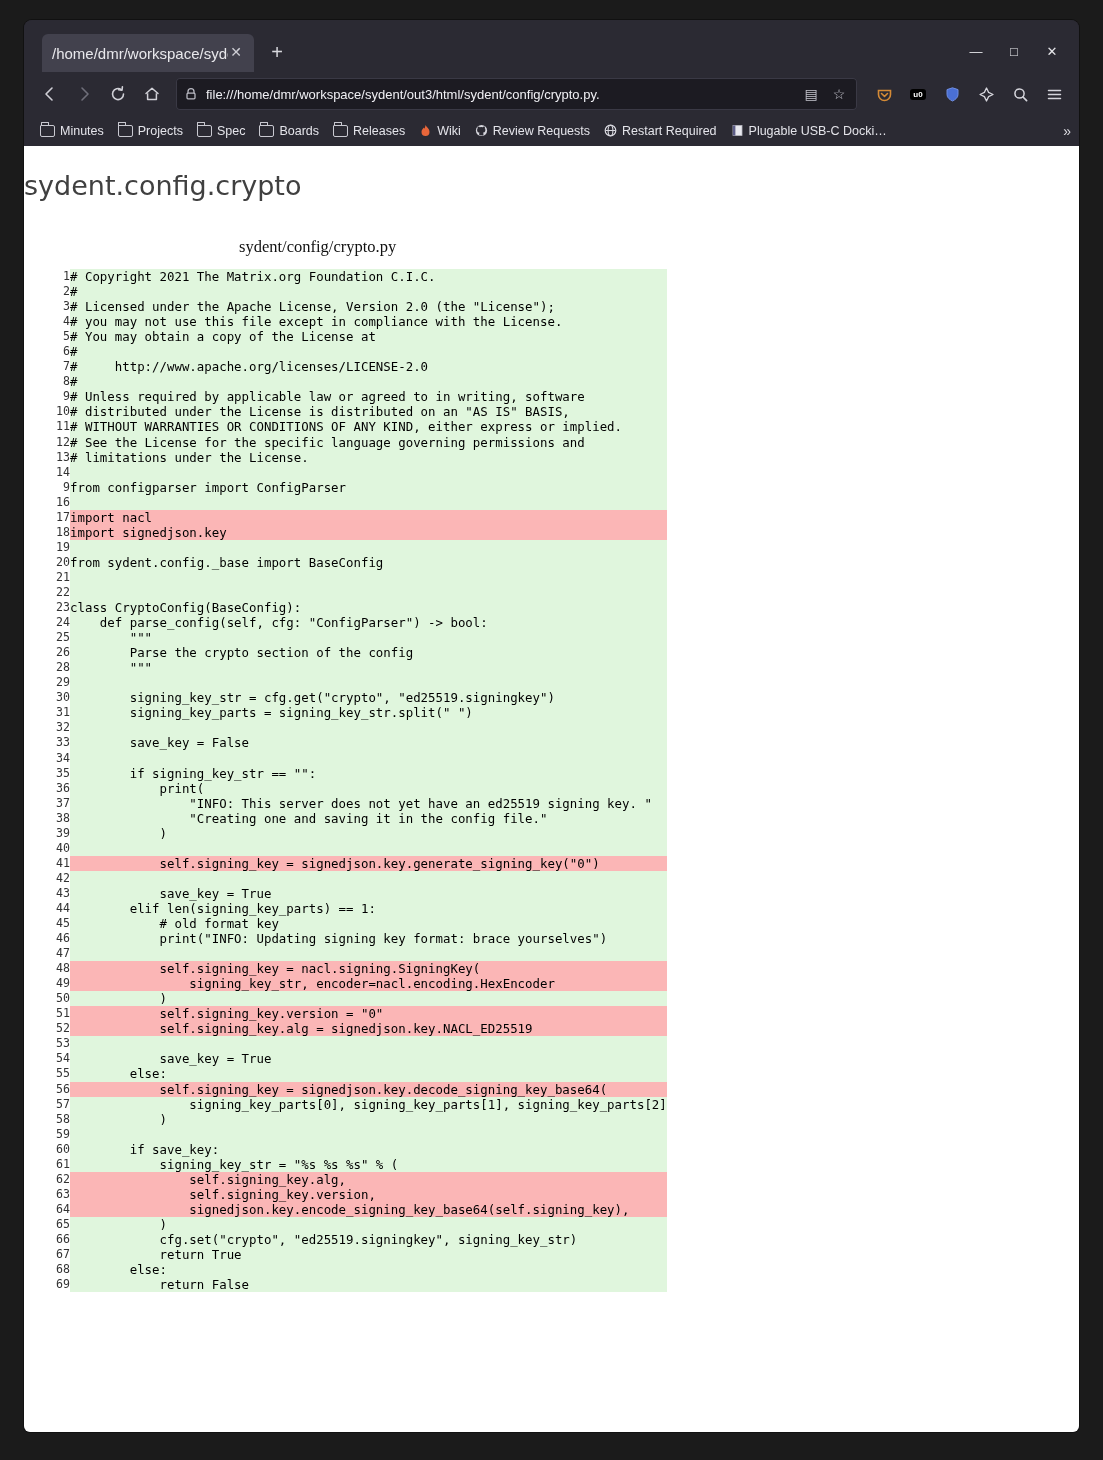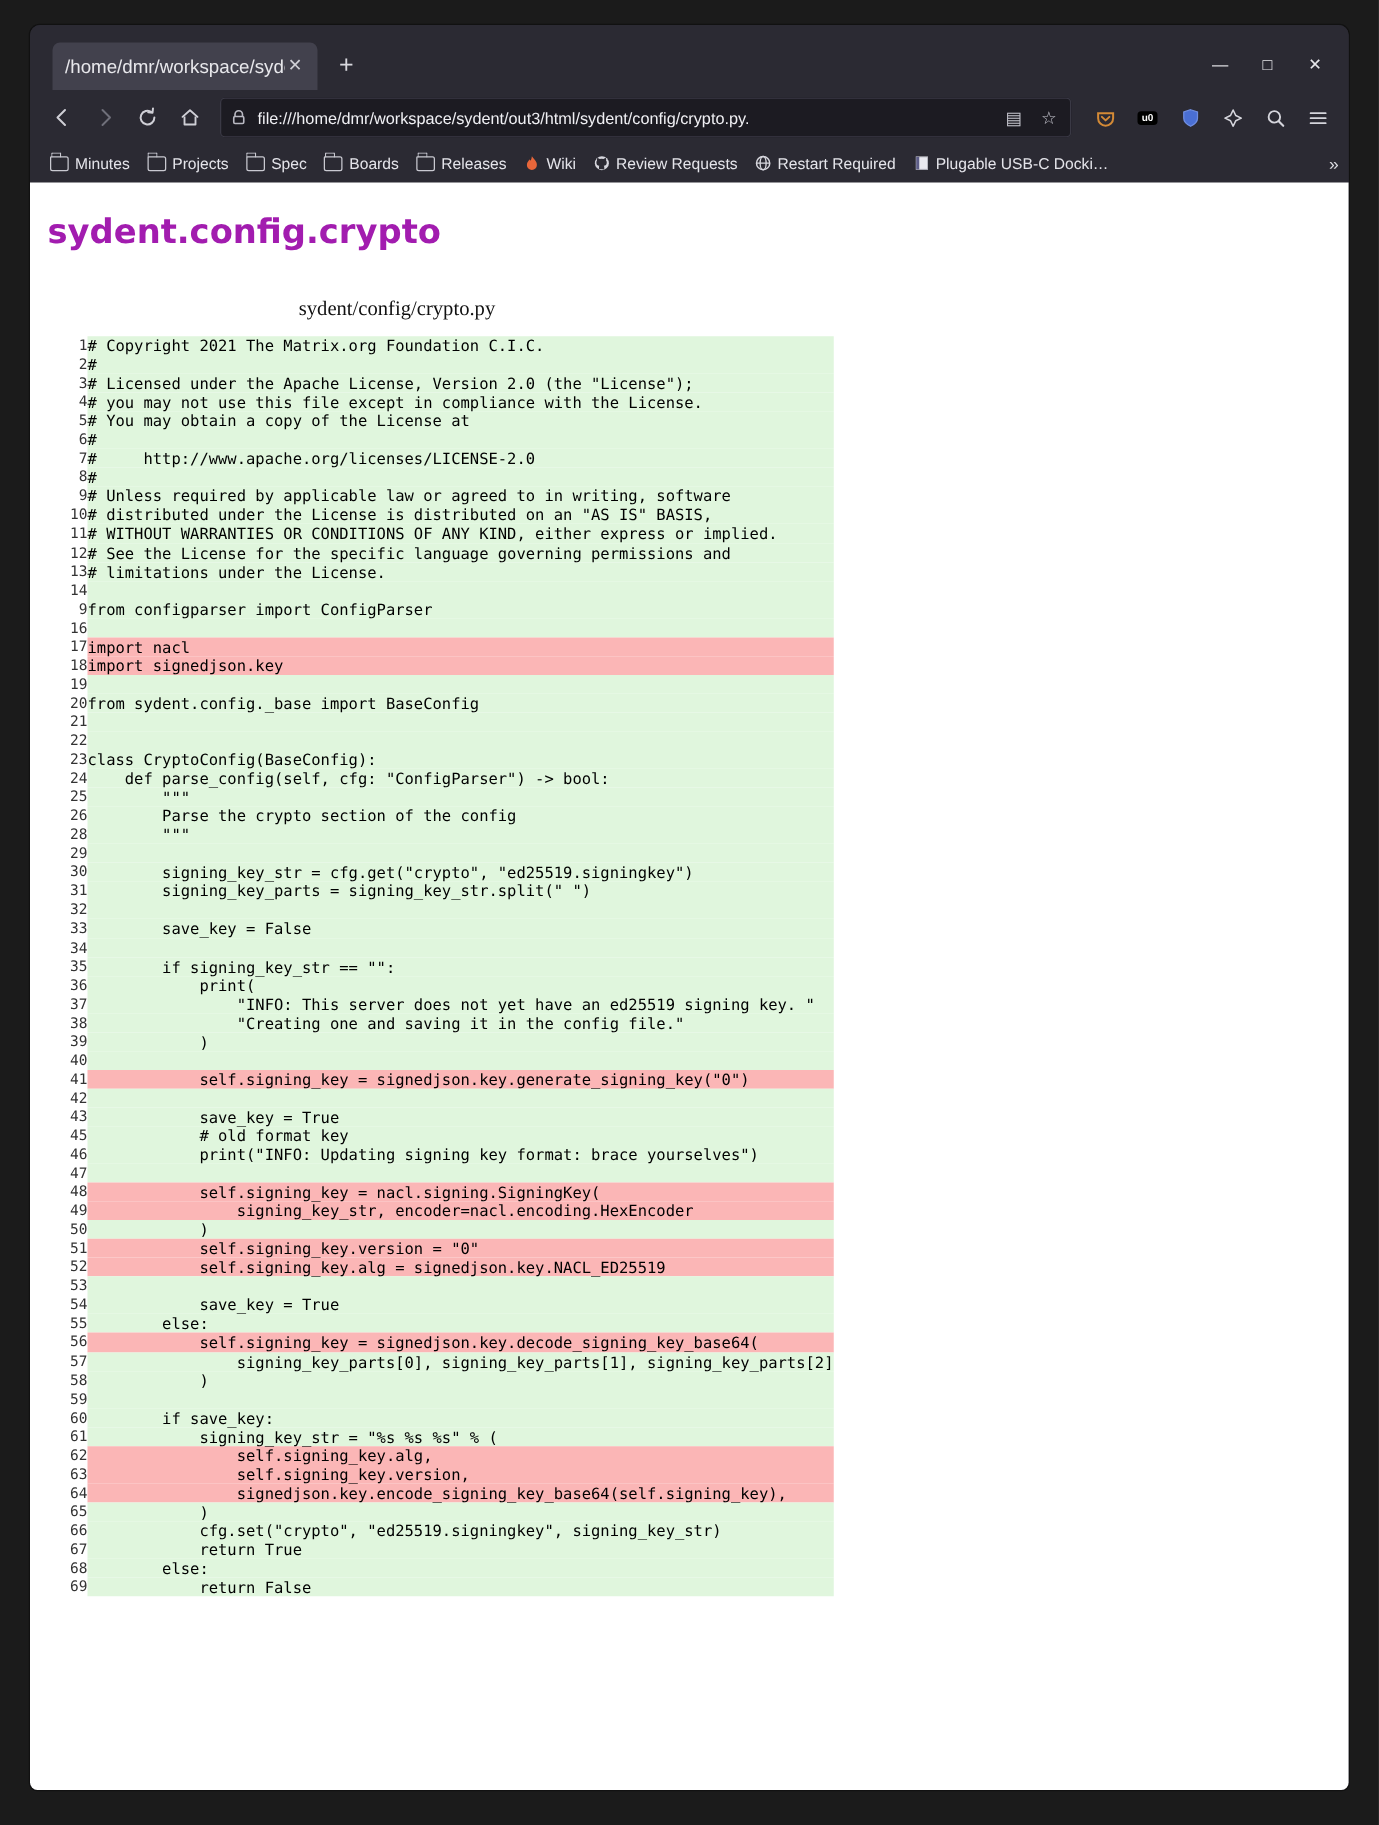--- a/index.html
+++ b/index.html
@@ -200,23 +200,23 @@
     flex: 1;
     background: #ffffff;
     overflow: hidden;
     position: relative;
   }
   .page-inner { padding: 18px 0 0 0; }
 
   h1.page-title {
     font-family: "DejaVu Sans", sans-serif;
     font-size: 27px;
-    font-weight: bold;
-    color: #a21caf;
-    margin: 6px 0 0 14px;
+    font-weight: normal;
+    color: #404040;
+    margin: 6px 0 0 0;
     padding-left: 0;
   }
   .file-heading {
     text-align: left;
     font-size: 16.5px;
     color: #111;
     margin: 36px 0 12px 215px;
     font-family: "Liberation Serif", serif;
   }
 
@@ -562,20 +562,24 @@
             </tr>
             <tr class="add">
               <td class="ln">42</td>
               <td class="src"> </td>
             </tr>
             <tr class="add">
               <td class="ln">43</td>
               <td class="src">            save_key = True</td>
             </tr>
             <tr class="add">
+              <td class="ln">44</td>
+              <td class="src">        elif len(signing_key_parts) == 1:</td>
+            </tr>
+            <tr class="add">
               <td class="ln">45</td>
               <td class="src">            # old format key</td>
             </tr>
             <tr class="add">
               <td class="ln">46</td>
               <td class="src">            print("INFO: Updating signing key format: brace yourselves")</td>
             </tr>
             <tr class="add">
               <td class="ln">47</td>
               <td class="src"> </td>

